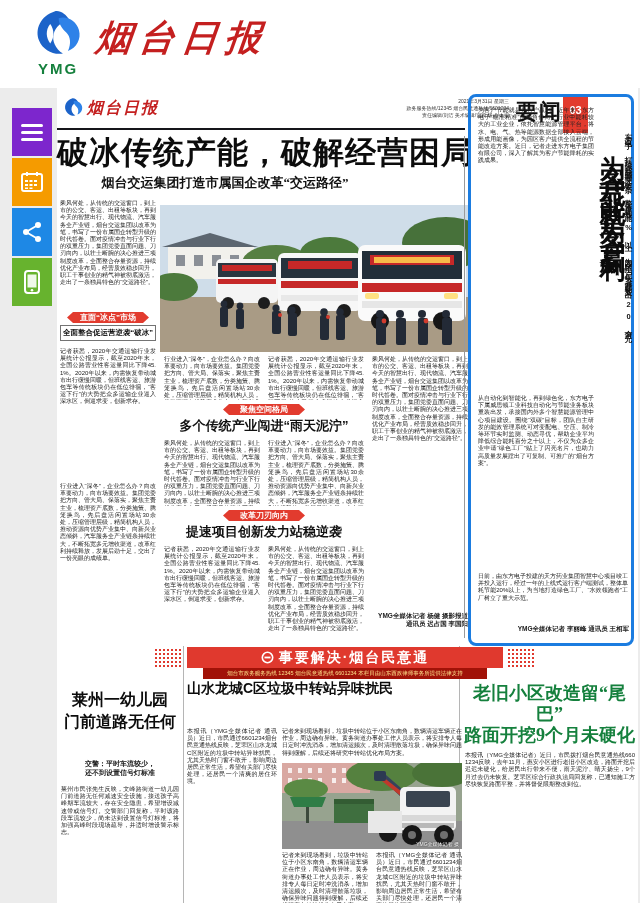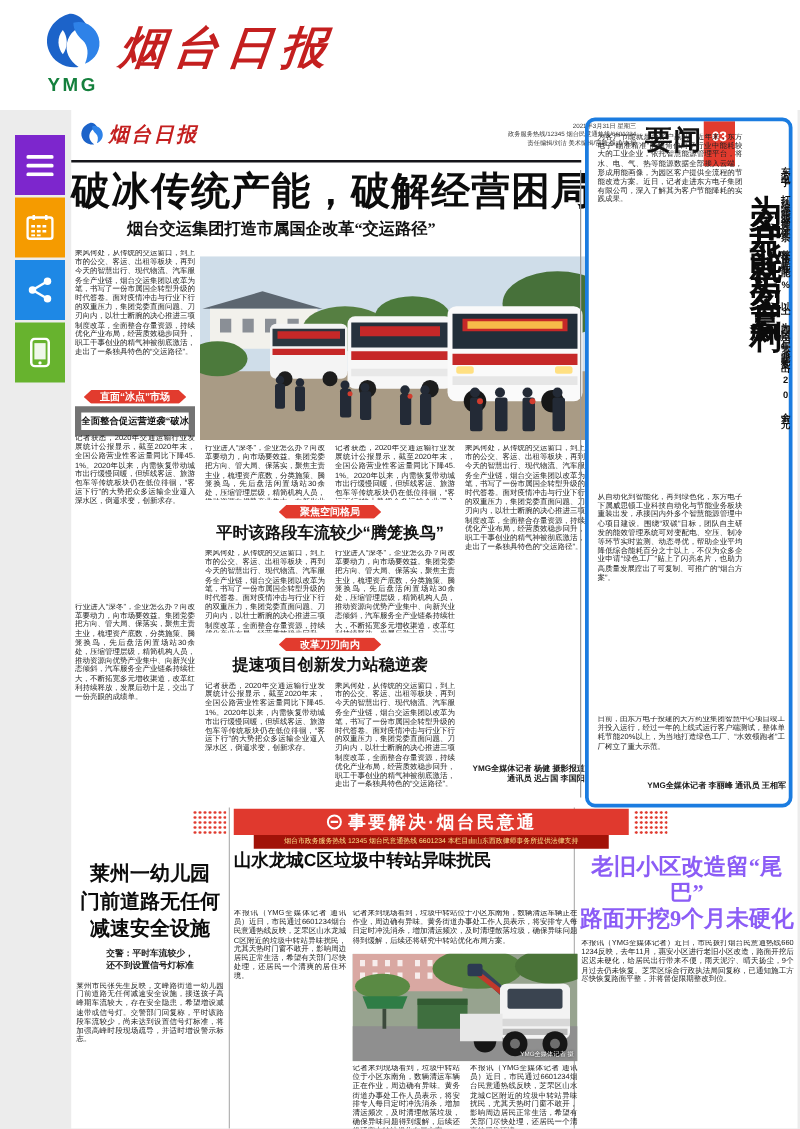--- a/index.html
+++ b/index.html
@@ -16,35 +16,35 @@
   .abs{position:absolute;}
   .tiny{font-size:6px;line-height:7.2px;text-align:justify;word-break:break-all;color:#222;overflow:hidden;}
   .mast-rule{position:absolute;left:0;top:40px;width:408px;height:2px;background:#15151a;}
   .mast-logo-text{font-family:"DejaVu Serif",serif;font-style:italic;font-weight:bold;color:#c42020;font-size:16px;letter-spacing:2px;}
   .dateblock{position:absolute;left:252px;top:10px;width:200px;text-align:right;font-size:5px;line-height:7px;color:#333;}
   .section-label{position:absolute;left:459px;top:9px;font-size:22px;font-weight:900;color:#111;letter-spacing:1px;}
   .page-num{position:absolute;left:506px;top:9px;width:25px;height:36px;background:#e23b2e;color:#fff;font-size:11px;font-weight:bold;text-align:center;line-height:26px;}
   .main-headline{position:absolute;left:0;top:44px;width:410px;text-align:center;font-size:31px;font-weight:900;color:#0c0c0c;letter-spacing:1px;white-space:nowrap;}
   .sub-headline{position:absolute;left:0;top:86px;width:336px;text-align:center;font-family:"Liberation Serif",serif;font-weight:bold;font-size:13px;color:#111;}
   .pill{background:#e23b2e;color:#fff;font-size:8px;line-height:11px;font-weight:bold;text-align:center;margin:0 auto;width:82px;clip-path:polygon(6px 0,calc(100% - 6px) 0,100% 50%,calc(100% - 6px) 100%,6px 100%,0 50%);}
-  .boxtitle{border:5px solid #737373;background:#fff;margin-top:2px;text-align:center;font-weight:bold;font-size:7.5px;line-height:14px;color:#111;white-space:nowrap;overflow:hidden;}
+  .boxtitle{border:1px solid #737373;background:#fff;margin-top:2px;text-align:center;font-weight:bold;font-size:7.5px;line-height:14px;color:#111;white-space:nowrap;overflow:hidden;}
   .blocktitle{text-align:center;font-weight:900;font-size:13px;line-height:17px;color:#111;margin-top:2px;white-space:nowrap;overflow:hidden;}
   .byline{font-size:6.5px;line-height:8px;font-weight:bold;color:#222;text-align:right;}
   .vrule{position:absolute;width:1px;background:#9a9a9a;}
   .highlight-box{position:absolute;left:411px;top:6px;width:166px;height:552px;border:3px solid #1b7ce0;border-radius:8px;box-sizing:border-box;}
   .v-headline{position:absolute;left:125px;top:38px;height:440px;writing-mode:vertical-rl;text-orientation:upright;font-size:26px;font-weight:900;color:#0b0b0b;letter-spacing:9px;}
   .v-kicker{position:absolute;left:152px;top:30px;height:480px;writing-mode:vertical-rl;text-orientation:upright;font-size:7.5px;font-weight:bold;color:#111;letter-spacing:3px;}
   .banner{position:absolute;left:130px;top:559px;width:316px;height:21px;background:#e0392e;color:#fff;display:flex;align-items:center;justify-content:center;font-size:14px;font-weight:900;letter-spacing:2px;}
   .banner-strip{position:absolute;left:146px;top:580px;width:284px;height:11px;background:#a11208;color:#ffe08a;font-size:5.5px;line-height:11px;text-align:center;overflow:hidden;white-space:nowrap;}
   .dotted{position:absolute;top:560px;width:27px;height:20px;background-image:radial-gradient(#e0392e 1px,transparent 1.2px);background-size:4px 4px;}
   .bm-headline{position:absolute;left:130px;top:592px;width:316px;text-align:left;font-size:14px;font-weight:900;color:#0c0c0c;white-space:nowrap;}
   .bm-sub{position:absolute;left:130px;top:621px;width:316px;text-align:center;font-family:"Liberation Serif",serif;font-weight:bold;font-size:11px;color:#111;}
   .bl-headline{position:absolute;left:2px;top:601px;width:122px;text-align:center;font-family:"Liberation Serif",serif;font-weight:900;font-size:16px;line-height:22px;color:#0c0c0c;}
   .bl-sub{position:absolute;left:2px;top:671px;width:122px;text-align:center;font-weight:bold;font-size:7px;line-height:9px;color:#222;}
-  .br-headline{position:absolute;left:406px;top:595px;width:173px;text-align:center;font-family:"Liberation Serif",serif;font-weight:900;font-size:18px;line-height:21px;color:#8b5cf6;}
+  .br-headline{position:absolute;left:406px;top:595px;width:173px;text-align:center;font-family:"Liberation Serif",serif;font-weight:900;font-size:18px;line-height:21px;color:#15803d;}
   .br-sub{position:absolute;left:406px;top:639px;width:173px;text-align:center;font-weight:bold;font-size:7.5px;line-height:9px;color:#222;}
   .photo-caption{position:absolute;right:3px;bottom:2px;font-size:5px;color:#fff;text-shadow:0 0 2px #000;}
   svg{display:block;}
 </style>
 </head>
 <body>
 
 <div class="app">
 
   <div class="topbar">
@@ -224,21 +224,21 @@
       <div class="pill">直面“冰点”市场</div>
       <div class="boxtitle">全面整合促运营逆袭“破冰”</div>
     </div>
     <div class="abs tiny" style="left:3px;top:260px;width:96px;height:292px;">记者获悉，2020年交通运输行业发展统计公报显示，截至2020年末，全国公路营业性客运量同比下降45.1%。2020年以来，内需恢复带动城市出行缓慢回暖，但班线客运、旅游包车等传统板块仍在低位徘徊，“客运下行”的大势把众多运输企业逼入深水区，倒逼求变，创新求存。</div>
     <div class="abs tiny" style="left:3px;top:395px;width:96px;height:157px;">行业进入“深冬”，企业怎么办？向改革要动力，向市场要效益。集团党委把方向、管大局、保落实，聚焦主责主业，梳理资产底数，分类施策、腾笼换鸟，先后盘活闲置场站30余处，压缩管理层级，精简机构人员，推动资源向优势产业集中、向新兴业态倾斜，汽车服务全产业链条持续壮大，不断拓宽多元增收渠道，改革红利持续释放，发展后劲十足，交出了一份亮眼的成绩单。</div>
 
     <div class="abs tiny" style="left:107px;top:268px;width:96px;height:44px;">行业进入“深冬”，企业怎么办？向改革要动力，向市场要效益。集团党委把方向、管大局、保落实，聚焦主责主业，梳理资产底数，分类施策、腾笼换鸟，先后盘活闲置场站30余处，压缩管理层级，精简机构人员，推动资源向优势产业集中、向新兴业态倾斜，汽车服务全产业链条持续壮大，不断拓宽多元增收渠道，改革红利持续释放，发展后劲十足，交出了一份亮眼的成绩单。</div>
     <div class="abs tiny" style="left:211px;top:268px;width:96px;height:44px;">记者获悉，2020年交通运输行业发展统计公报显示，截至2020年末，全国公路营业性客运量同比下降45.1%。2020年以来，内需恢复带动城市出行缓慢回暖，但班线客运、旅游包车等传统板块仍在低位徘徊，“客运下行”的大势把众多运输企业逼入深水区，倒逼求变，创新求存。</div>
     <div class="abs" style="left:107px;top:316px;width:200px;">
       <div class="pill">聚焦空间格局</div>
-      <div class="blocktitle">平时该路段车流较少“腾笼换鸟”</div>
+      <div class="blocktitle">多个传统产业闯进“雨天泥泞”</div>
     </div>
     <div class="abs tiny" style="left:107px;top:352px;width:96px;height:66px;">乘风何处，从传统的交运窗口，到上市的公交、客运、出租等板块，再到今天的智慧出行、现代物流、汽车服务全产业链，烟台交运集团以改革为笔，书写了一份市属国企转型升级的时代答卷。面对疫情冲击与行业下行的双重压力，集团党委直面问题、刀刃向内，以壮士断腕的决心推进三项制度改革，全面整合存量资源，持续优化产业布局，经营质效稳步回升，职工干事创业的精气神被彻底激活，走出了一条独具特色的“交运路径”。</div>
     <div class="abs tiny" style="left:211px;top:352px;width:96px;height:66px;">行业进入“深冬”，企业怎么办？向改革要动力，向市场要效益。集团党委把方向、管大局、保落实，聚焦主责主业，梳理资产底数，分类施策、腾笼换鸟，先后盘活闲置场站30余处，压缩管理层级，精简机构人员，推动资源向优势产业集中、向新兴业态倾斜，汽车服务全产业链条持续壮大，不断拓宽多元增收渠道，改革红利持续释放，发展后劲十足，交出了一份亮眼的成绩单。</div>
     <div class="abs" style="left:107px;top:422px;width:200px;">
       <div class="pill">改革刀刃向内</div>
       <div class="blocktitle">提速项目创新发力站稳逆袭</div>
     </div>
     <div class="abs tiny" style="left:107px;top:458px;width:96px;height:94px;">记者获悉，2020年交通运输行业发展统计公报显示，截至2020年末，全国公路营业性客运量同比下降45.1%。2020年以来，内需恢复带动城市出行缓慢回暖，但班线客运、旅游包车等传统板块仍在低位徘徊，“客运下行”的大势把众多运输企业逼入深水区，倒逼求变，创新求存。</div>
     <div class="abs tiny" style="left:211px;top:458px;width:96px;height:94px;">乘风何处，从传统的交运窗口，到上市的公交、客运、出租等板块，再到今天的智慧出行、现代物流、汽车服务全产业链，烟台交运集团以改革为笔，书写了一份市属国企转型升级的时代答卷。面对疫情冲击与行业下行的双重压力，集团党委直面问题、刀刃向内，以壮士断腕的决心推进三项制度改革，全面整合存量资源，持续优化产业布局，经营质效稳步回升，职工干事创业的精气神被彻底激活，走出了一条独具特色的“交运路径”。</div>
 
@@ -270,21 +270,20 @@
         <circle cx="6.5" cy="6.5" r="5.2" fill="none" stroke="#fff" stroke-width="1.6"></circle>
         <rect x="3.5" y="5.6" width="6" height="1.8" fill="#fff"></rect>
       </svg>
       <span>事要解决·烟台民意通</span>
     </div>
     <div class="banner-strip">烟台市政务服务热线 12345 烟台民意通热线 6601234 本栏目由山东西政律师事务所提供法律支持</div>
 
     <div class="bl-headline">
       <div>莱州一幼儿园</div>
       <div>门前道路无任何</div>
-      <div>减速安全设施</div>
     </div>
     <div class="bl-sub">
       <div>交警：平时车流较少，</div>
       <div>还不到设置信号灯标准</div>
     </div>
     <div class="abs tiny" style="left:4px;top:698px;width:118px;height:117px;">莱州市民张先生反映，文峰路街道一幼儿园门前道路无任何减速安全设施，接送孩子高峰期车流较大，存在安全隐患，希望增设减速带或信号灯。交警部门回复称，平时该路段车流较少，尚未达到设置信号灯标准，将加强高峰时段现场疏导，并适时增设警示标志。</div>
 
     <div class="bm-headline">山水龙城C区垃圾中转站异味扰民</div>
     <div class="abs tiny" style="left:130px;top:640px;width:90px;height:175px;">本报讯（YMG全媒体记者 通讯员）近日，市民通过6601234烟台民意通热线反映，芝罘区山水龙城C区附近的垃圾中转站异味扰民，尤其天热时门窗不敢开，影响周边居民正常生活，希望有关部门尽快处理，还居民一个清爽的居住环境。</div>
     <div class="abs tiny" style="left:225px;top:640px;width:180px;height:32px;">记者来到现场看到，垃圾中转站位于小区东南角，数辆清运车辆正在作业，周边确有异味。黄务街道办事处工作人员表示，将安排专人每日定时冲洗消杀，增加清运频次，及时清理散落垃圾，确保异味问题得到缓解，后续还将研究中转站优化布局方案。</div>

